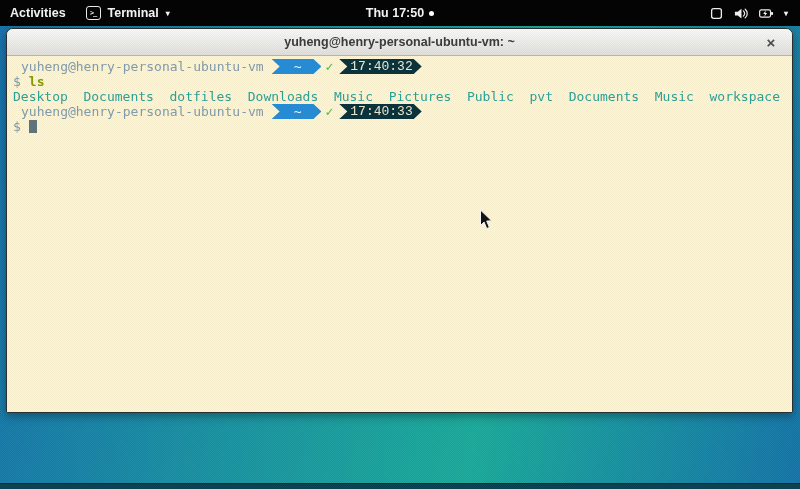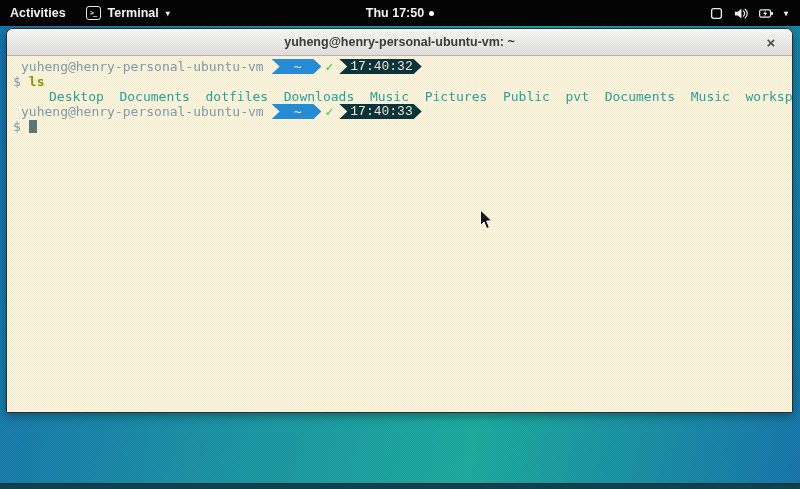--- a/index.html
+++ b/index.html
@@ -98,21 +98,21 @@
   .pl {
     display: inline-flex; align-items: center; height: 15px;
     clip-path: polygon(0 0, calc(100% - 8px) 0, 100% 50%, calc(100% - 8px) 100%, 0 100%, 8px 50%);
   }
   .pl-blue { background: #268bd2; color: #eaf5fd; padding: 0 20px 0 22px; }
   .check { color: #3ec23a; font-weight: 700; margin: 0 6px 0 4px; }
   .pl-dark { background: #0a333c; color: #ece5cd; padding: 0 9px 0 11px; font-family: Liberation Mono, monospace; }
   .cmd-line { gap: 8px; padding-left: 2px; }
   .dollar { color: #7e96a3; }
   .cmd { color: #859900; font-weight: bold; }
-  .ls-line { gap: 2ch; padding-left: 2px; color: #2aa198; margin-left: 36px; }
+  .ls-line { gap: 2ch; padding-left: 2px; color: #2aa198; }
   .cursor-block {
     display: inline-block; width: 8px; height: 13px; background: #5f737b;
   }
 
   
   .mouse { position: absolute; left: 479px; top: 209px; z-index: 40; pointer-events: none; }
 </style>
 </head>
 <body>
 

